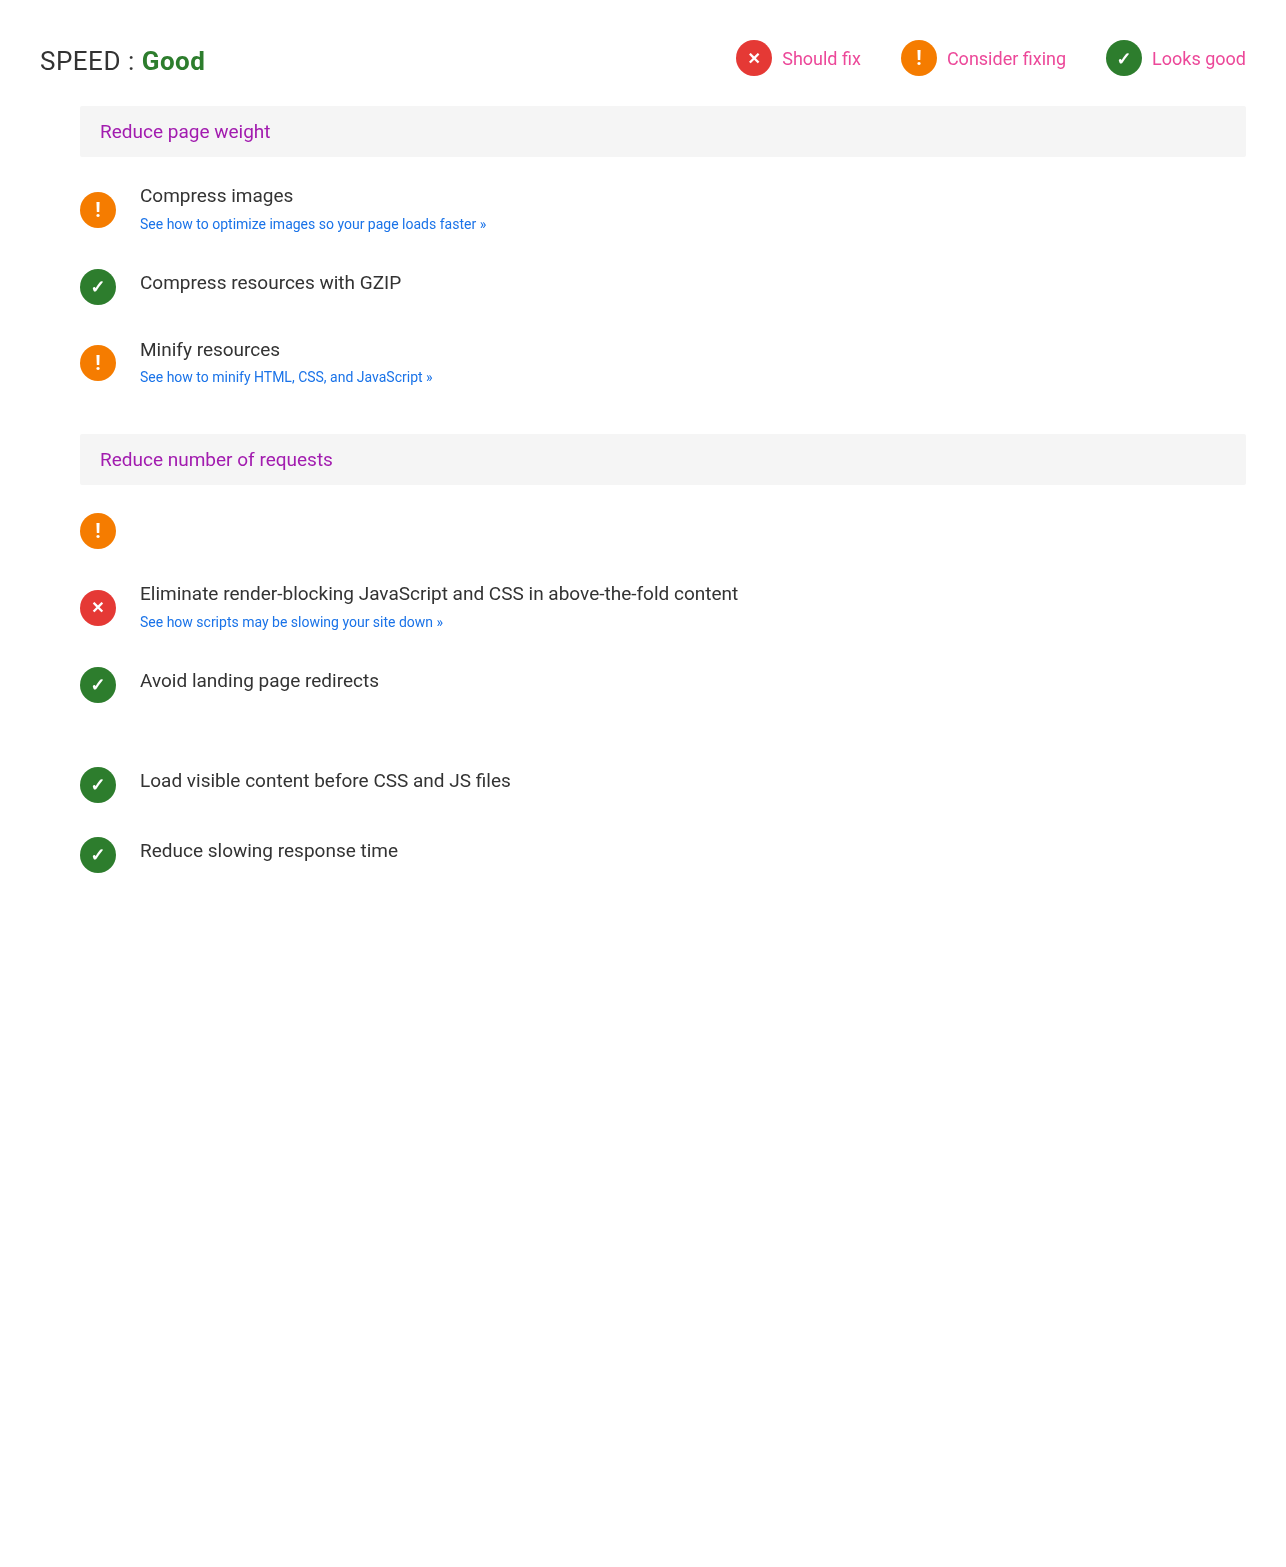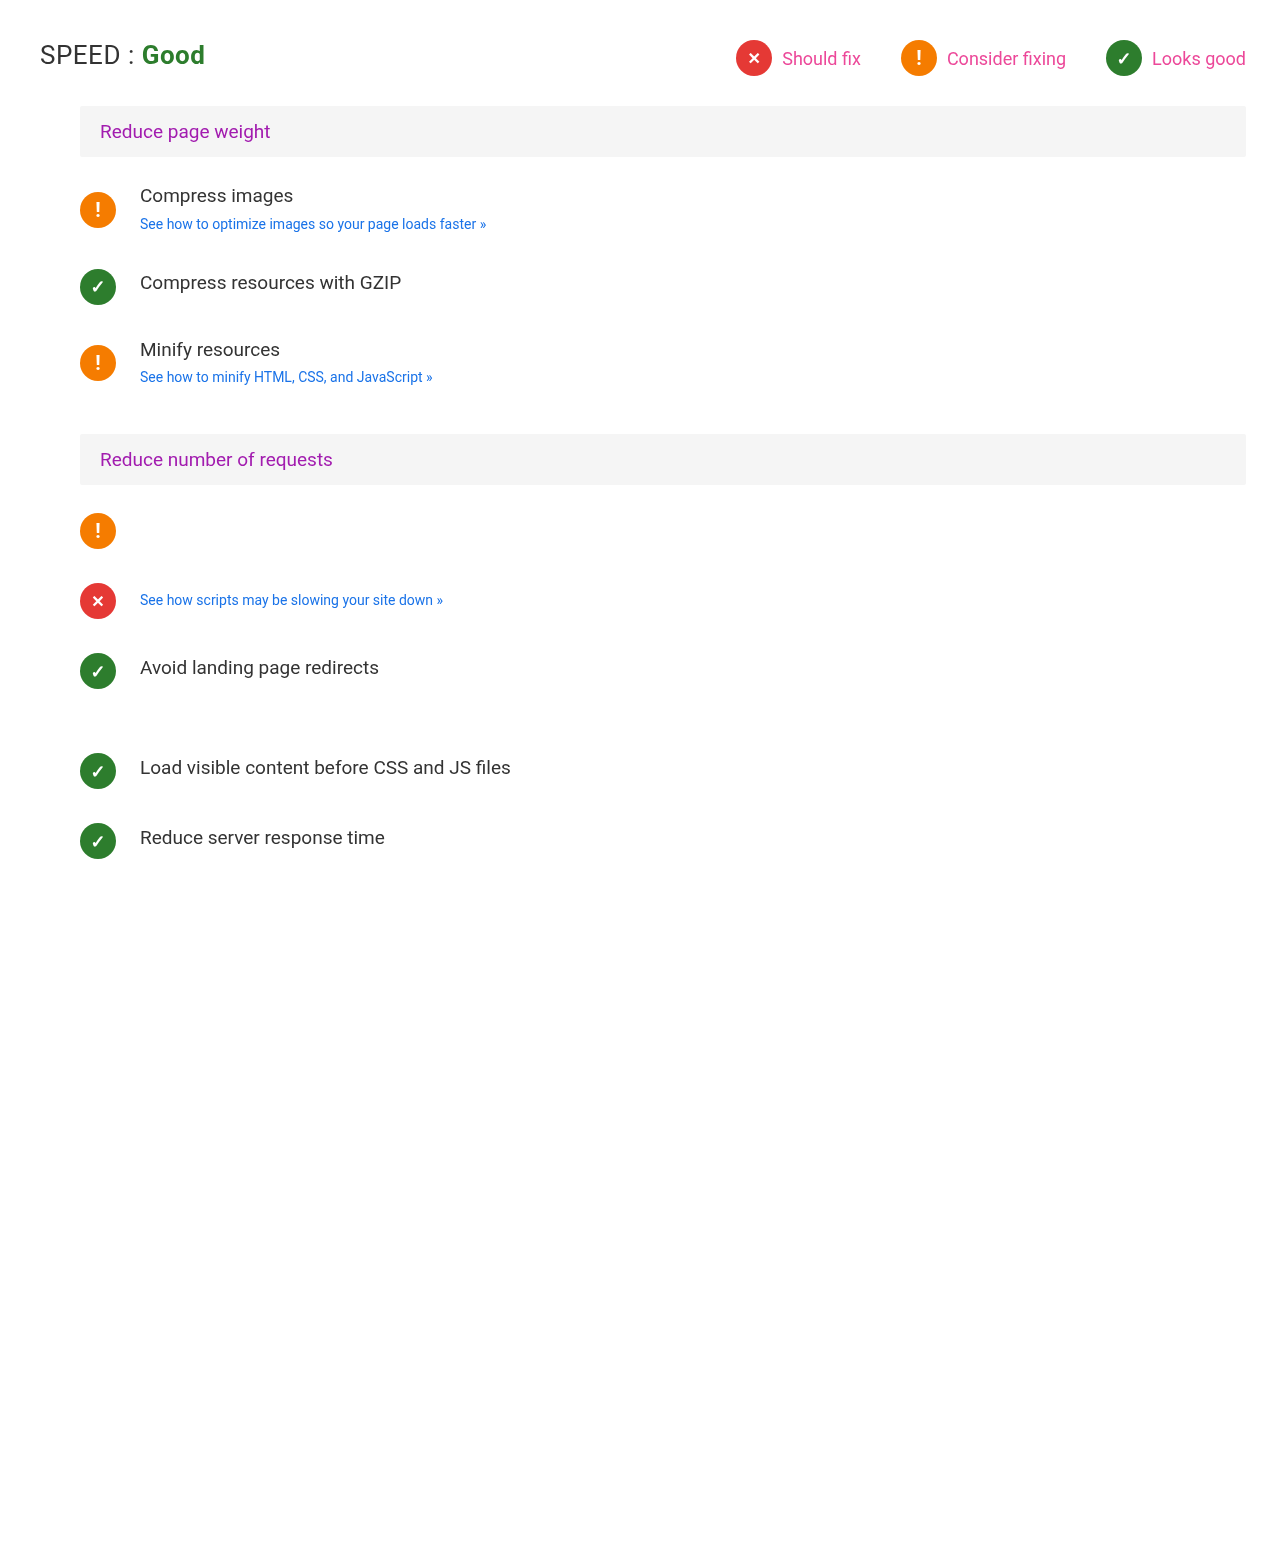--- a/index.html
+++ b/index.html
@@ -13,21 +13,21 @@
       background: #ffffff;
       color: #333333;
       width: 1286px;
       min-height: 1567px;
       padding: 20px 40px;
       font-size: 18px;
     }
 
     .header {
       display: flex;
-      align-items: flex-start;
+      align-items: flex-end;
       padding: 20px 0 30px 0;
       gap: 63px;
     }
 
     .speed-label {
       font-size: 26px;
       font-weight: 400;
       color: #333;
       letter-spacing: 0.5px;
       margin-right: 20px;
@@ -213,20 +213,21 @@
         <div class="item-icon">
           <div class="icon-circle icon-orange icon-exclaim"></div>
         </div>
       </li>
 
       <li class="item-row">
         <div class="item-icon">
           <div class="icon-circle icon-red icon-x"></div>
         </div>
         <div class="item-content">
+          <div class="item-title">Eliminate render-blocking JavaScript and CSS in above-the-fold content</div>
           <a class="item-link" href="#">See how scripts may be slowing your site down »</a>
         </div>
       </li>
 
       <li class="item-row">
         <div class="item-icon">
           <div class="icon-circle icon-green icon-check"></div>
         </div>
         <div class="item-content">
           <div class="item-title">Avoid landing page redirects</div>
@@ -243,19 +244,19 @@
         <div class="item-content">
           <div class="item-title">Load visible content before CSS and JS files</div>
         </div>
       </li>
 
       <li class="item-row">
         <div class="item-icon">
           <div class="icon-circle icon-green icon-check"></div>
         </div>
         <div class="item-content">
-          <div class="item-title">Reduce server response time</div>
+          <div class="item-title">Reduce slowing response time</div>
         </div>
       </li>
     </ul>
 
   </div>
 </div>
 
 </body></html>

